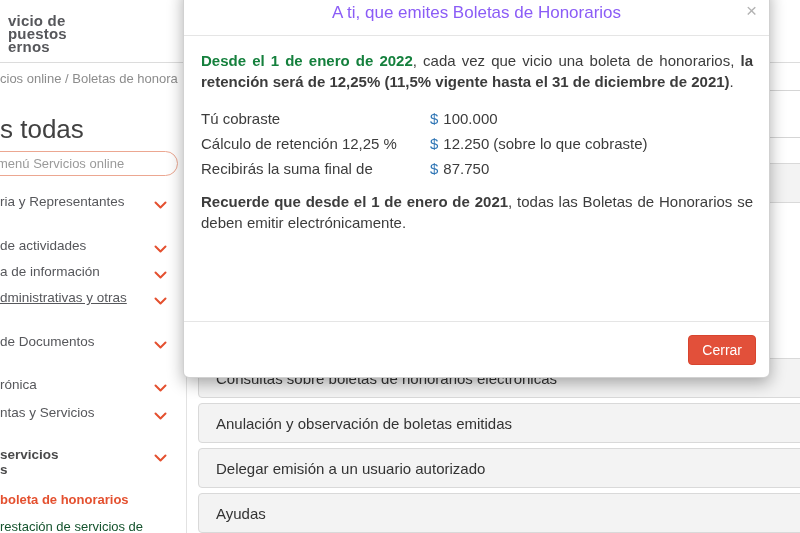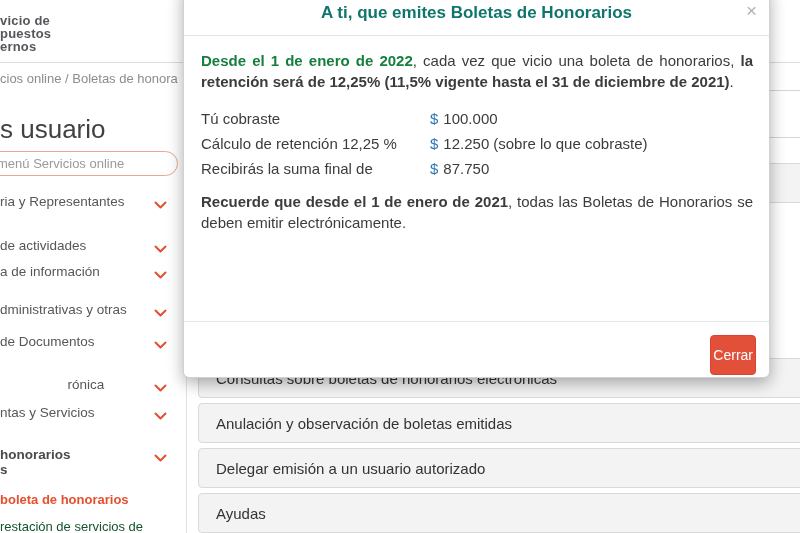--- a/index.html
+++ b/index.html
@@ -1,21 +1,21 @@
 <!DOCTYPE html>
 <html><head>
 <meta charset="utf-8">
 <style>
   html,body{margin:0;padding:0;background:#fff;}
   .screen{position:relative;width:800px;height:533px;background:#ffffff;
     font-family:"Liberation Sans",sans-serif;overflow:hidden;color:#3c3c3c;}
 
   
-  .logo{position:absolute;left:0;top:14px;font-size:13px;font-weight:bold;
-    color:#56575b;line-height:13px;letter-spacing:.2px;}
+  .logo{position:absolute;left:0;top:14px;font-size:15px;font-weight:bold;
+    color:#56575b;line-height:13px;letter-spacing:.2px;padding-left:8px;}
   .hline{position:absolute;height:1px;background:#dcdcdc;}
   .vline{position:absolute;width:1px;background:#e2e2e2;}
   .breadcrumb{position:absolute;left:0;top:71px;font-size:13px;color:#8c8c8c;white-space:nowrap;}
   .side-heading{position:absolute;left:0;top:114px;font-size:26px;color:#414141;}
   .search-box{position:absolute;left:-14px;top:151px;width:192px;height:25px;
     border:1px solid #eca791;border-radius:13px;background:#fff;box-sizing:border-box;
     font-size:13px;color:#444;padding:0 10px;outline:none;font-family:"Liberation Sans",sans-serif;}
   .search-box::placeholder{color:#9a9a9a;opacity:1;}
 
   .side-item{position:absolute;left:0;width:172px;font-size:13.5px;color:#56575b;
@@ -30,100 +30,100 @@
   .panel{position:absolute;left:198px;right:-10px;height:40px;background:#f3f3f3;
     border:1px solid #d9d9d9;border-radius:4px;box-sizing:border-box;
     display:flex;align-items:center;padding-left:17px;font-size:15px;color:#333;cursor:pointer;}
   .panel.ghost{background:#f3f3f3;}
 
   
   .modal{position:absolute;left:183px;top:-14px;width:587px;height:392px;background:#fff;
     border:1px solid rgba(0,0,0,.18);border-radius:6px;box-sizing:border-box;
     box-shadow:0 5px 16px rgba(0,0,0,.32);}
   .modal-header{position:relative;padding:16px 40px 12px 40px;border-bottom:1px solid #e5e5e5;}
-  .modal-title{margin:0;text-align:center;font-size:17px;font-weight:bold;color:#0f766e;}
+  .modal-title{margin:0;text-align:center;font-size:17px;font-weight:normal;color:#8b5cf6;}
   .modal-close{position:absolute;top:14px;right:12px;font-size:19px;line-height:19px;
     color:#b3b3b3;background:none;border:none;cursor:pointer;padding:0;
     font-family:"Liberation Sans",sans-serif;}
   .modal-body{padding:14px 16px 0 17px;font-size:15px;line-height:21px;color:#3c3c3c;}
   .mp{margin:0 0 12px 0;text-align:justify;}
   .b{font-weight:bold;}
   .bb{font-weight:bold;color:#15803d;margin-top:21px;}
   .calc-table{margin:14px 0 10px 0;line-height:25px;}
   .calc-row{white-space:nowrap;}
   .calc-label{display:inline-block;width:229px;}
   .dollar{color:#2e75b5;margin-right:5px;}
   .note{margin-left:4px;}
   .modal-footer{position:absolute;left:0;right:0;bottom:0;height:56px;
     border-top:1px solid #e5e5e5;box-sizing:border-box;}
-  .btn-cerrar{position:absolute;right:13px;top:13px;height:40px;padding:0 2px;
+  .btn-cerrar{position:absolute;right:13px;top:13px;height:30px;padding:0 13px;
     background:#e2503a;color:#fff;font-size:14px;border:1px solid #d8442e;border-radius:4px;
     cursor:pointer;font-family:"Liberation Sans",sans-serif;}
 </style>
 </head>
 <body>
 
 <div class="screen">
 
   <div class="logo">
     <div>vicio de</div>
     <div>puestos</div>
     <div>ernos</div>
   </div>
 
   <div class="hline" style="left:0;right:0;top:62px;"></div>
   <div class="breadcrumb">cios online  /  Boletas de honora</div>
 
-  <div class="side-heading">s usuario</div>
+  <div class="side-heading">s todas</div>
   <input class="search-box" type="text" placeholder="menú Servicios online" style="">
 
   <div class="side-item" style="top:194px;">
     <span>ria y Representantes</span>
     <span class="chev"><svg width="13" height="8" viewBox="0 0 13 8">
           <polyline points="1.5,1.5 6.5,6.5 11.5,1.5" fill="none" stroke="#e4502f" stroke-width="2" stroke-linecap="round" stroke-linejoin="round"></polyline>
         </svg></span>
   </div>
   <div class="side-item" style="top:238px;">
     <span>de actividades</span>
     <span class="chev"><svg width="13" height="8" viewBox="0 0 13 8">
           <polyline points="1.5,1.5 6.5,6.5 11.5,1.5" fill="none" stroke="#e4502f" stroke-width="2" stroke-linecap="round" stroke-linejoin="round"></polyline>
         </svg></span>
   </div>
   <div class="side-item" style="top:264px;">
     <span>a de información</span>
     <span class="chev"><svg width="13" height="8" viewBox="0 0 13 8">
           <polyline points="1.5,1.5 6.5,6.5 11.5,1.5" fill="none" stroke="#e4502f" stroke-width="2" stroke-linecap="round" stroke-linejoin="round"></polyline>
         </svg></span>
   </div>
-  <div class="side-item" style="top:302px;">
+  <div class="side-item" style="top:290px;text-decoration:underline;">
     <span>dministrativas y otras</span>
     <span class="chev"><svg width="13" height="8" viewBox="0 0 13 8">
           <polyline points="1.5,1.5 6.5,6.5 11.5,1.5" fill="none" stroke="#e4502f" stroke-width="2" stroke-linecap="round" stroke-linejoin="round"></polyline>
         </svg></span>
   </div>
   <div class="side-item" style="top:334px;">
     <span>de Documentos</span>
     <span class="chev"><svg width="13" height="8" viewBox="0 0 13 8">
           <polyline points="1.5,1.5 6.5,6.5 11.5,1.5" fill="none" stroke="#e4502f" stroke-width="2" stroke-linecap="round" stroke-linejoin="round"></polyline>
         </svg></span>
   </div>
-  <div class="side-item" style="top:377px;text-align:center;">
+  <div class="side-item" style="top:377px;">
     <span>rónica</span>
     <span class="chev"><svg width="13" height="8" viewBox="0 0 13 8">
           <polyline points="1.5,1.5 6.5,6.5 11.5,1.5" fill="none" stroke="#e4502f" stroke-width="2" stroke-linecap="round" stroke-linejoin="round"></polyline>
         </svg></span>
   </div>
   <div class="side-item" style="top:405px;">
     <span>ntas y Servicios</span>
     <span class="chev"><svg width="13" height="8" viewBox="0 0 13 8">
           <polyline points="1.5,1.5 6.5,6.5 11.5,1.5" fill="none" stroke="#e4502f" stroke-width="2" stroke-linecap="round" stroke-linejoin="round"></polyline>
         </svg></span>
   </div>
   <div class="side-item bold" style="top:447px;">
-    <span class="wrap2">honorarios</span>
+    <span class="wrap2">servicios</span>
     <span class="wrap2">s</span>
     <span class="chev"><svg width="13" height="8" viewBox="0 0 13 8">
           <polyline points="1.5,1.5 6.5,6.5 11.5,1.5" fill="none" stroke="#e4502f" stroke-width="2" stroke-linecap="round" stroke-linejoin="round"></polyline>
         </svg></span>
   </div>
   <div class="side-sub active" style="top:492px;">boleta de honorarios</div>
   <div class="side-sub" style="top:519px;">restación de servicios de</div>
 
   <div class="vline" style="left:186px;top:90px;bottom:0;"></div>
   <div class="hline" style="left:186px;right:0;top:90px;background:#d5d5d5;"></div>

